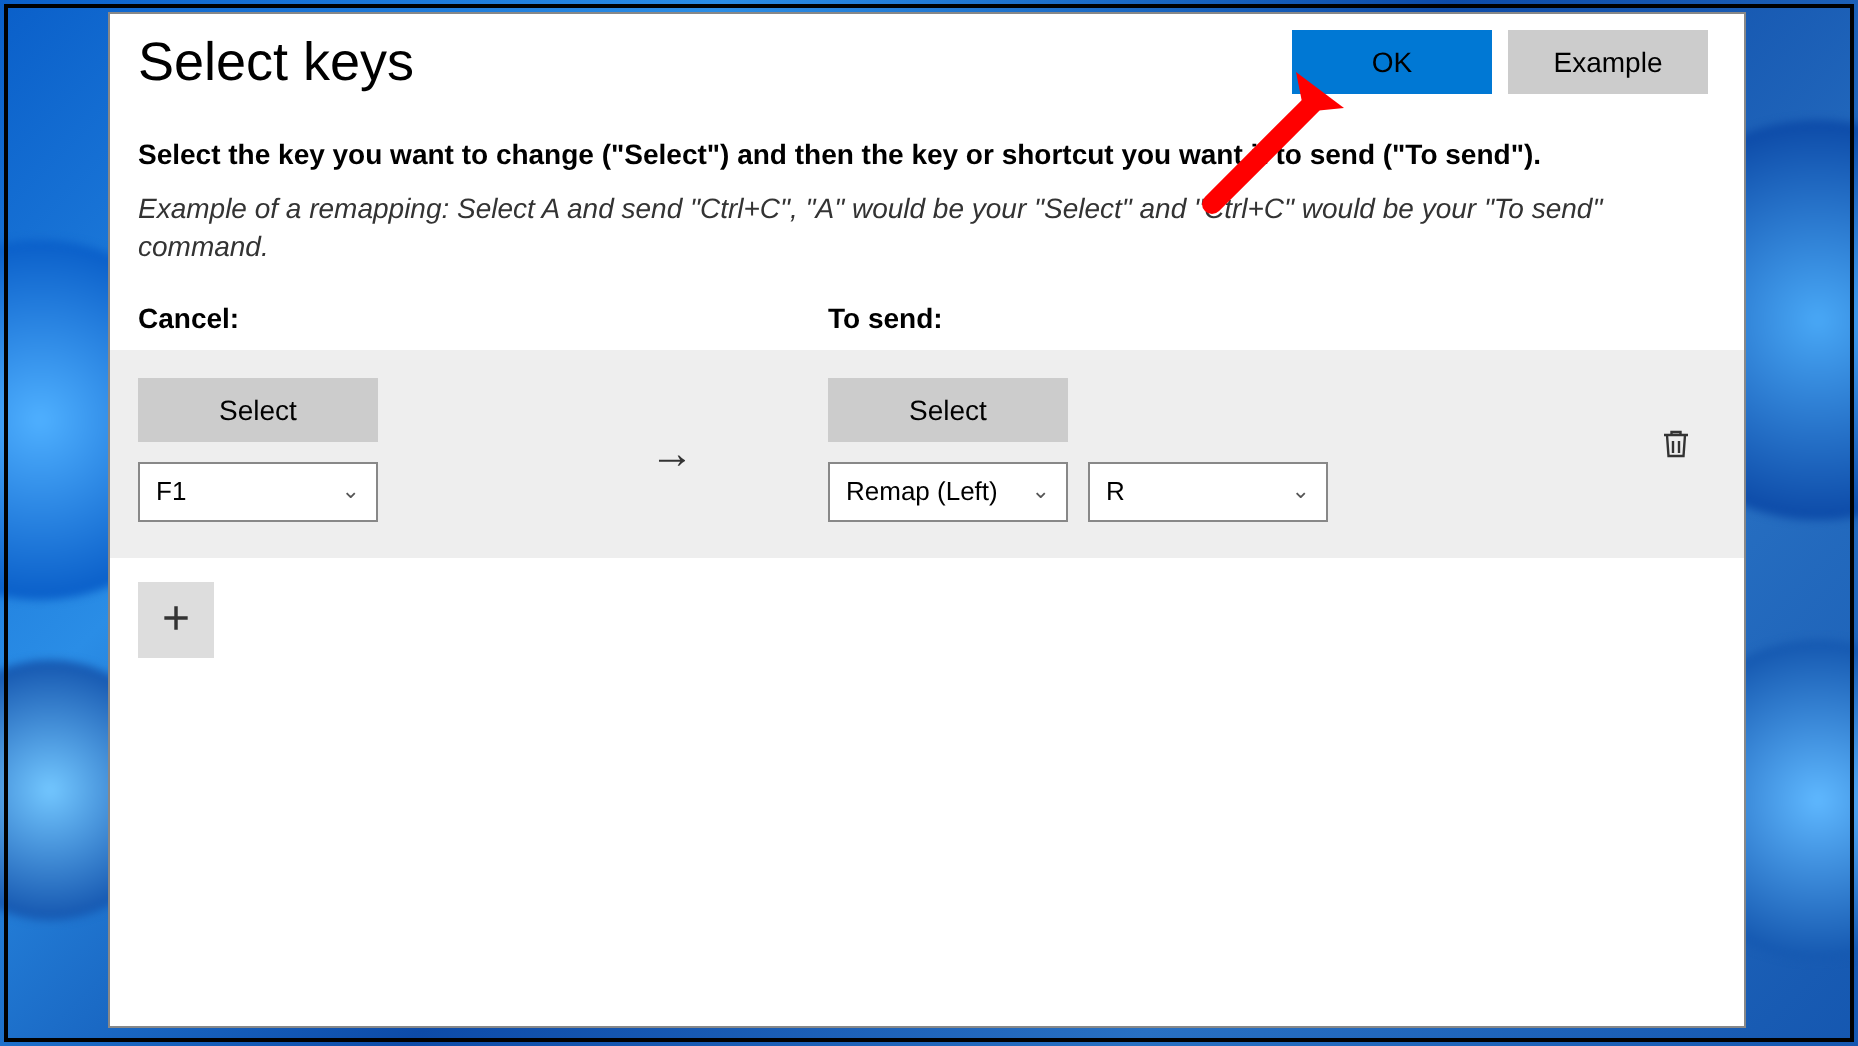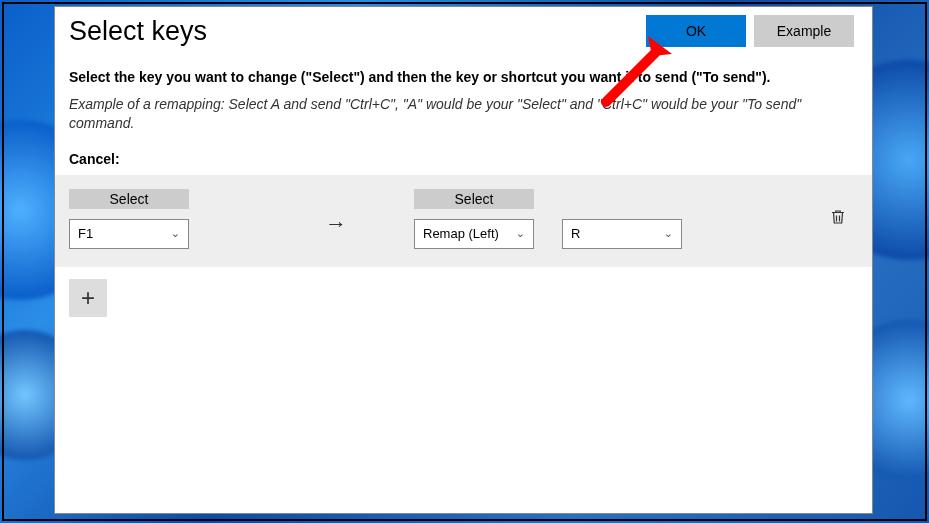--- a/index.html
+++ b/index.html
@@ -95,37 +95,37 @@
     align-items:center;
     position:relative;
   }
   .group-left { width:345px; display:flex; flex-direction:column; align-items:flex-start; }
   .group-right { flex:1; display:flex; flex-direction:column; align-items:flex-start; }
   .trash-cell { width:40px; text-align:center; }
 
   .select-btn {
     background:#ccc;
     border:none;
-    width:120px; height:20px;
+    width:120px; height:32px;
     font-size:14px;
     cursor:pointer;
     margin-bottom:10px;
     font-family:inherit;
   }
   .dropdown {
     display:inline-flex;
     align-items:center;
     justify-content:space-between;
     width:120px; height:30px;
     border:1px solid #888;
     background:#fff;
     padding:0 8px;
     font-size:13px;
     cursor:pointer;
-    margin-right:28px;
+    margin-right:10px;
   }
   .dd-row { display:flex; }
   .chev { font-size:11px; color:#555; }
 
   .arrow-glyph {
     position:absolute;
     left:270px; top:50%;
     transform:translateY(-50%);
     font-size:22px;
     color:#333;
@@ -167,20 +167,21 @@
     <button class="btn btn-ok">OK</button>
     <button class="btn btn-cancel">Example</button>
   </div>
 
   <div class="body">
     <div class="instr">Select the key you want to change ("Select") and then the key or shortcut you want it to send ("To send").</div>
     <div class="example">Example of a remapping: Select A and send "Ctrl+C", "A" would be your "Select" and "Ctrl+C" would be your "To send" command.</div>
 
     <div class="cols">
       <div class="col-left">Cancel:</div>
+      <div class="col-right">To send:</div>
     </div>
 
     <div class="maprow">
       <div class="group-left">
         <button class="select-btn">Select</button>
         <div class="dd-row">
           <div class="dropdown">
             <span>F1</span>
             <span class="chev">⌄</span>
           </div>

